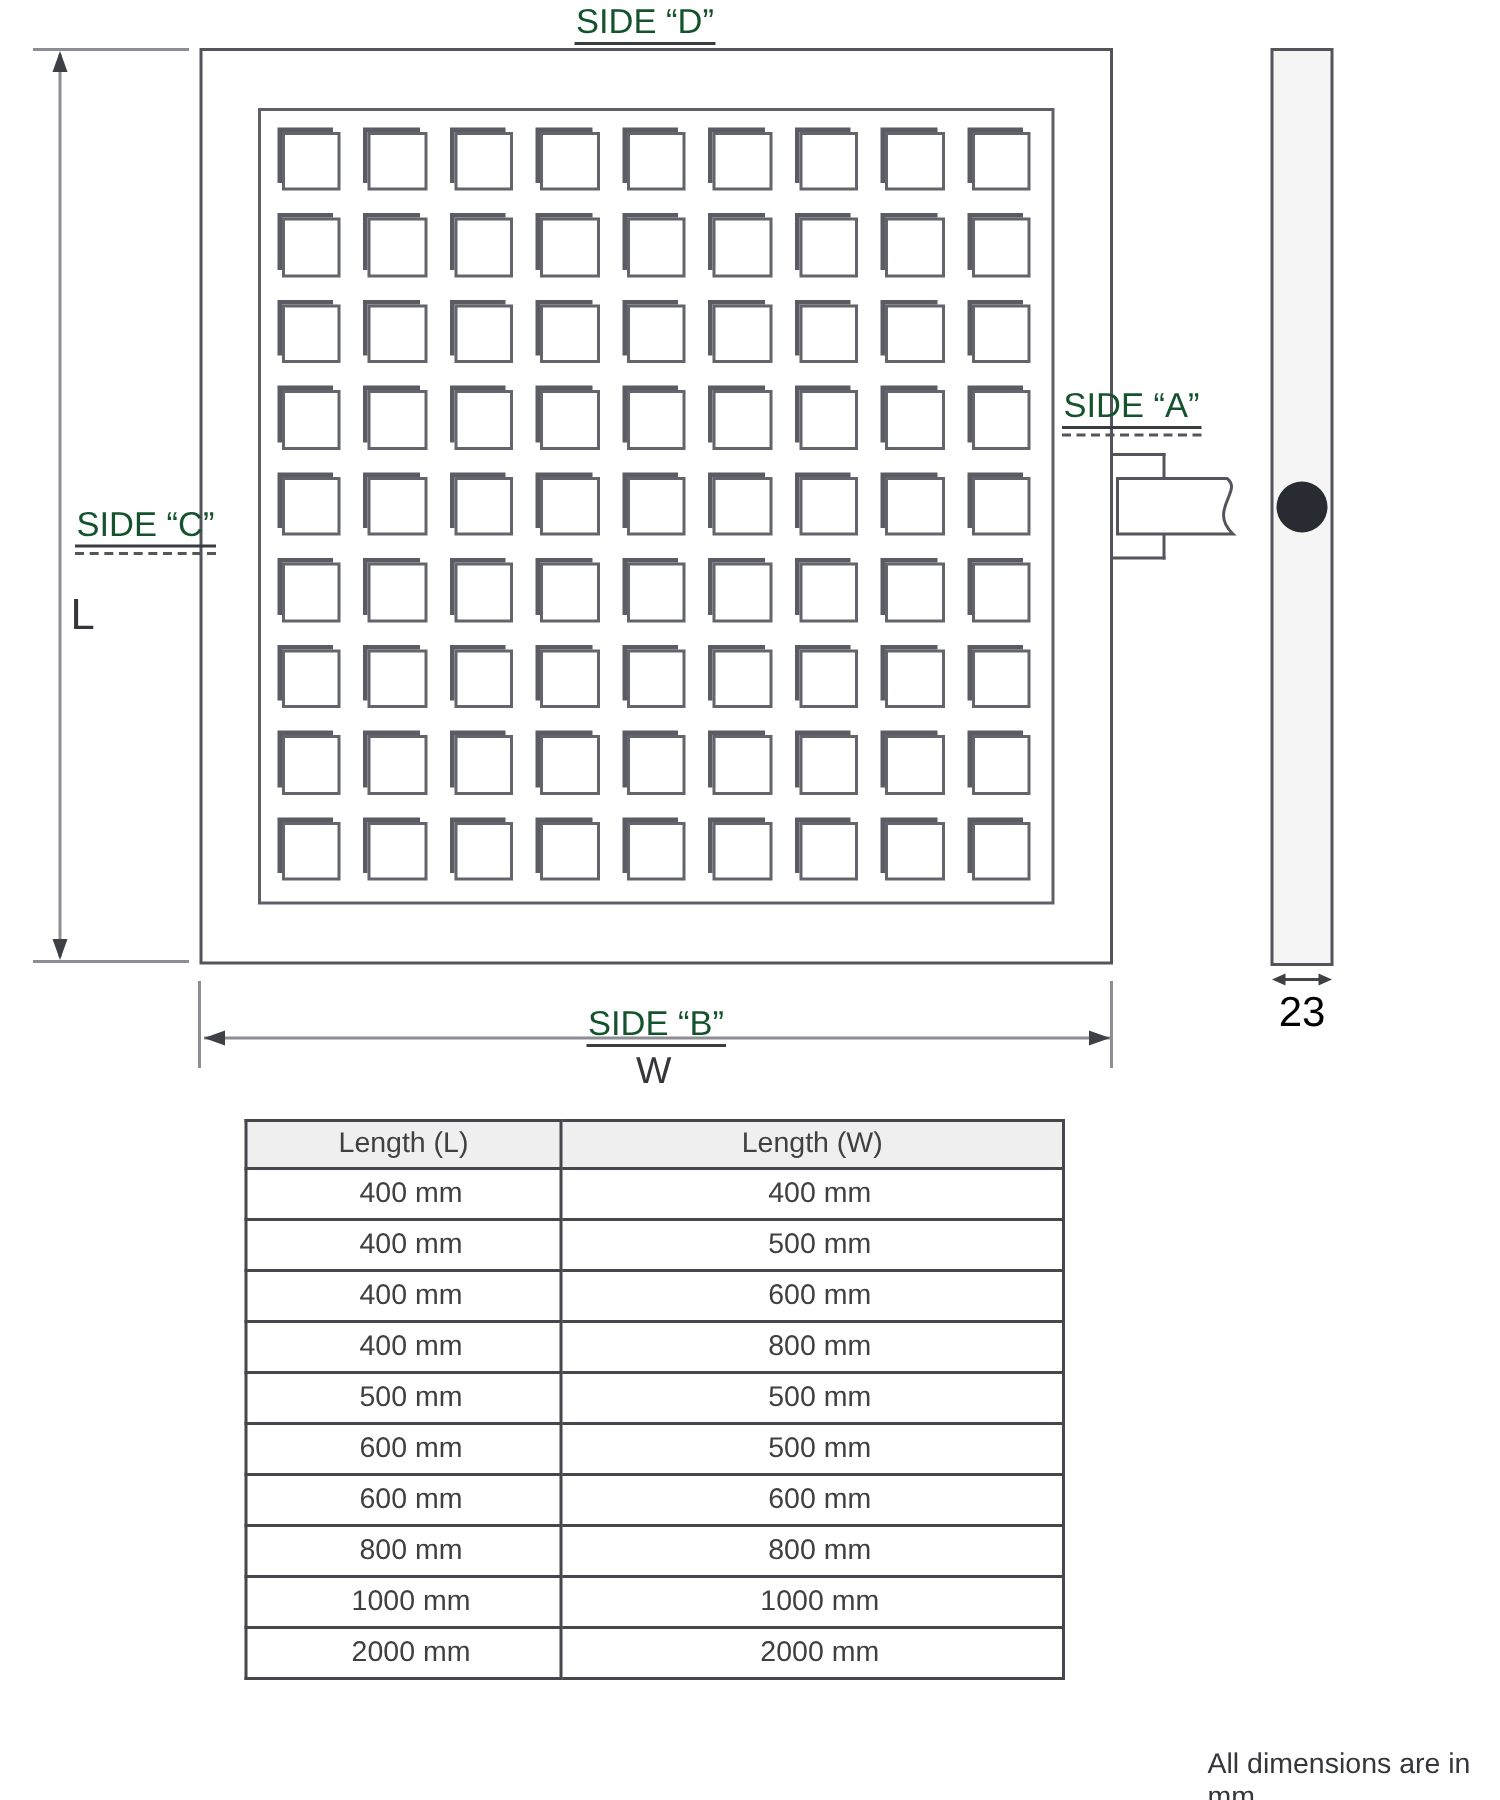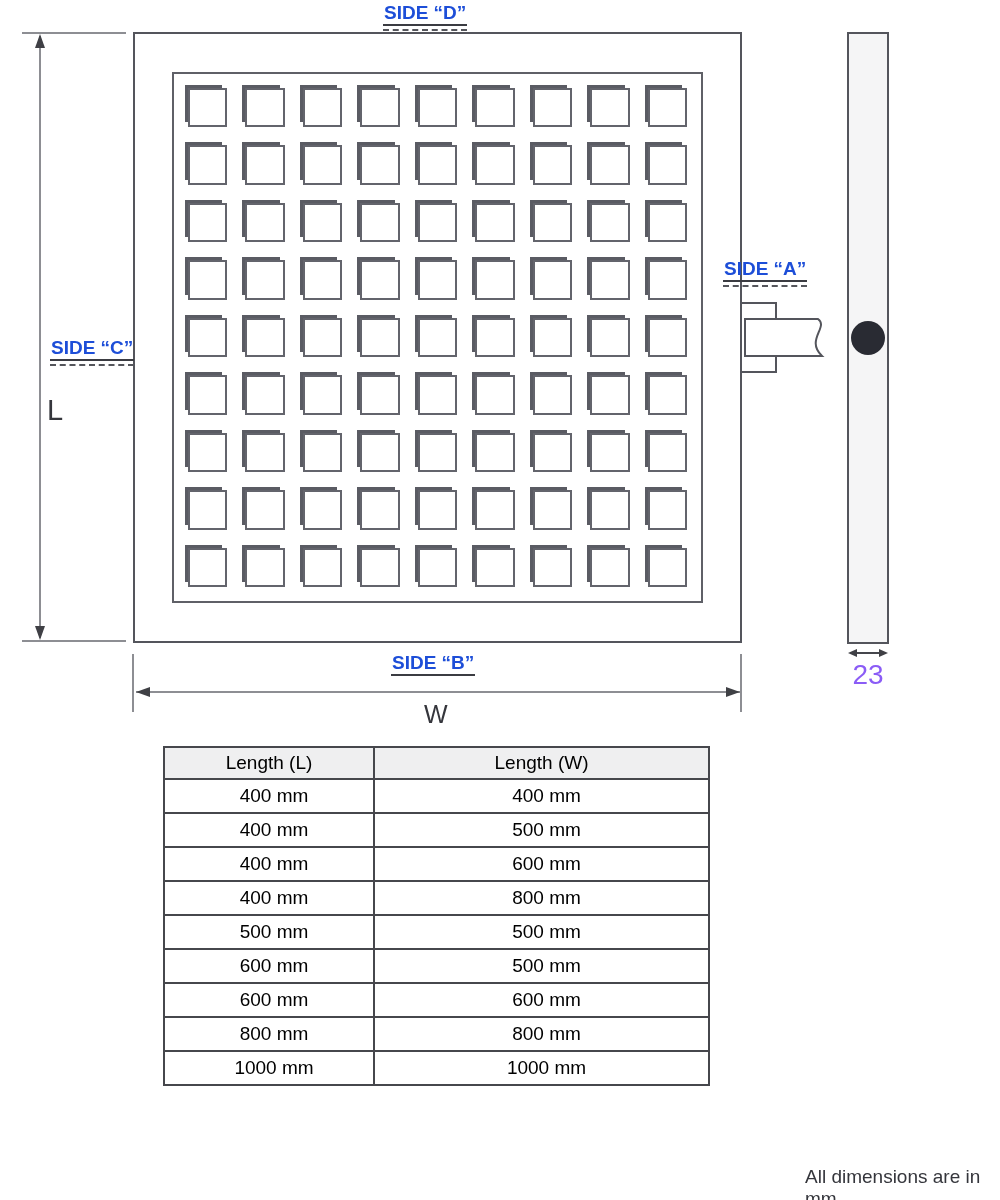--- a/index.html
+++ b/index.html
@@ -38,41 +38,41 @@
     border-radius:50%;background:#292b33;
   }
 
   
   .tab{
     left:740px;top:302px;width:37px;height:71px;box-sizing:border-box;
     border:2px solid #54555c;border-left:none;background:transparent;
   }
 
   
-  .side-label{font-size:19px;font-weight:700;color:#1d4ed8;line-height:1;}
+  .side-label{font-size:23px;font-weight:400;color:#14532d;line-height:1;}
   .side-label .txt{
     display:inline-block;border-bottom:2px solid #3b3c42;padding:0 1px 2px 1px;
   }
   .side-label .dash{height:0;border-top:2px dashed #55565c;margin-top:3px;}
   .dim-letter{font-size:29px;font-weight:400;color:#35363c;line-height:1;}
 
   
   .dline{background:#8d8e93;}
   .dline-dark{background:#45464c;}
   .arr-up{width:0;height:0;border-left:5px solid transparent;border-right:5px solid transparent;border-bottom:14px solid #3f4045;}
   .arr-down{width:0;height:0;border-left:5px solid transparent;border-right:5px solid transparent;border-top:14px solid #3f4045;}
   .arr-left{width:0;height:0;border-top:5px solid transparent;border-bottom:5px solid transparent;border-right:14px solid #3f4045;}
   .arr-right{width:0;height:0;border-top:5px solid transparent;border-bottom:5px solid transparent;border-left:14px solid #3f4045;}
   .arr-left-sm{width:0;height:0;border-top:4px solid transparent;border-bottom:4px solid transparent;border-right:9px solid #3f4045;}
   .arr-right-sm{width:0;height:0;border-top:4px solid transparent;border-bottom:4px solid transparent;border-left:9px solid #3f4045;}
 
   
   .spec-table{
     border-collapse:collapse;table-layout:fixed;width:547px;
-    font-size:19px;color:#000000;
+    font-size:19px;color:#404040;
   }
   .spec-table th,.spec-table td{
     border:2px solid #46474c;text-align:center;font-weight:400;
     padding:0;
   }
   .spec-table th{height:30px;background:#efeff0;}
   .spec-table td{height:32px;background:#fff;padding-left:10px;}
   .note{font-size:19px;color:#35363c;margin-left:32px;}
 </style>
 </head>
@@ -171,56 +171,56 @@
           <div class="cell"></div>
         </div>
     </div>
   </div>
 
   <div class="abs tab"></div>
   <svg class="abs" style="left:744px;top:317px;" width="86" height="41" viewBox="0 0 86 41">
     <path d="M1 2 L74 2 C 85 10, 61 23, 78 39 L1 39 Z" fill="#ffffff" stroke="#54555c" stroke-width="2"></path>
   </svg>
 
-  <div class="abs side-label" style="left:723px;top:259px;">
+  <div class="abs side-label" style="left:708px;top:259px;">
     <span class="txt">SIDE “A”</span>
     <div class="dash"></div>
   </div>
 
   <div class="abs side-bar">
     <div class="pin"></div>
   </div>
 
   <div class="abs dline" style="left:22px;top:32px;width:104px;height:2px;"></div>
   <div class="abs dline" style="left:22px;top:640px;width:104px;height:2px;"></div>
   <div class="abs dline" style="left:39px;top:36px;width:2px;height:602px;"></div>
   <div class="abs arr-up" style="left:35px;top:34px;"></div>
   <div class="abs arr-down" style="left:35px;top:626px;"></div>
 
   <div class="abs side-label" style="left:50px;top:338px;">
     <span class="txt">SIDE “C”</span>
     <div class="dash"></div>
   </div>
   <div class="abs dim-letter" style="left:47px;top:396px;">L</div>
 
-  <div class="abs side-label" style="left:391px;top:653px;">
+  <div class="abs side-label" style="left:391px;top:671px;">
     <span class="txt">SIDE “B”</span>
   </div>
 
   <div class="abs dline" style="left:132px;top:654px;width:2px;height:58px;"></div>
   <div class="abs dline" style="left:740px;top:654px;width:2px;height:58px;"></div>
   <div class="abs dline" style="left:136px;top:691px;width:604px;height:2px;"></div>
   <div class="abs arr-left" style="left:136px;top:687px;"></div>
   <div class="abs arr-right" style="left:726px;top:687px;"></div>
   <div class="abs dim-letter" style="left:424px;top:702px;font-size:25px;">W</div>
 
   <div class="abs dline-dark" style="left:852px;top:652px;width:32px;height:2px;"></div>
   <div class="abs arr-left-sm" style="left:848px;top:649px;"></div>
   <div class="abs arr-right-sm" style="left:879px;top:649px;"></div>
-  <div class="abs" style="left:847px;top:659px;width:42px;text-align:center;font-size:28px;color:#8b5cf6;">23</div>
+  <div class="abs" style="left:847px;top:659px;width:42px;text-align:center;font-size:28px;color:#000000;">23</div>
 
   <table class="abs spec-table" style="left:163px;top:746px;">
     <thead>
       <tr>
         <th style="width:208px;">Length (L)</th>
         <th>Length (W)</th>
       </tr>
     </thead>
     <tbody>
         <tr>
@@ -252,18 +252,22 @@
           <td>600 mm</td>
         </tr>
         <tr>
           <td>800 mm</td>
           <td>800 mm</td>
         </tr>
         <tr>
           <td>1000 mm</td>
           <td>1000 mm</td>
         </tr>
+        <tr>
+          <td>2000 mm</td>
+          <td>2000 mm</td>
+        </tr>
       </tbody>
   </table>
 
   <div class="abs note" style="left:773px;top:1166px;">All dimensions are in mm</div>
 
 </div>
 
 </body></html>

